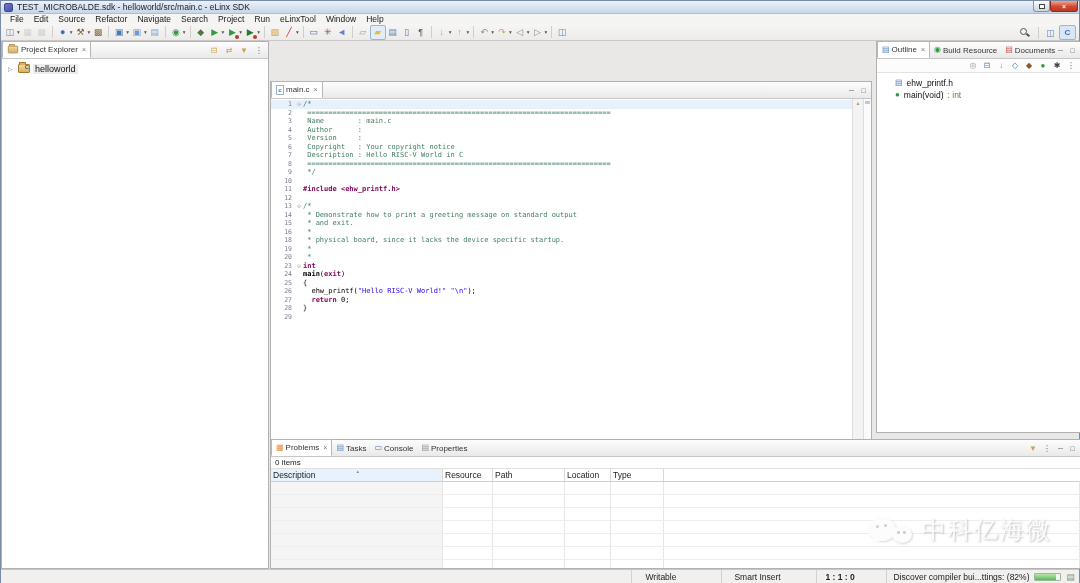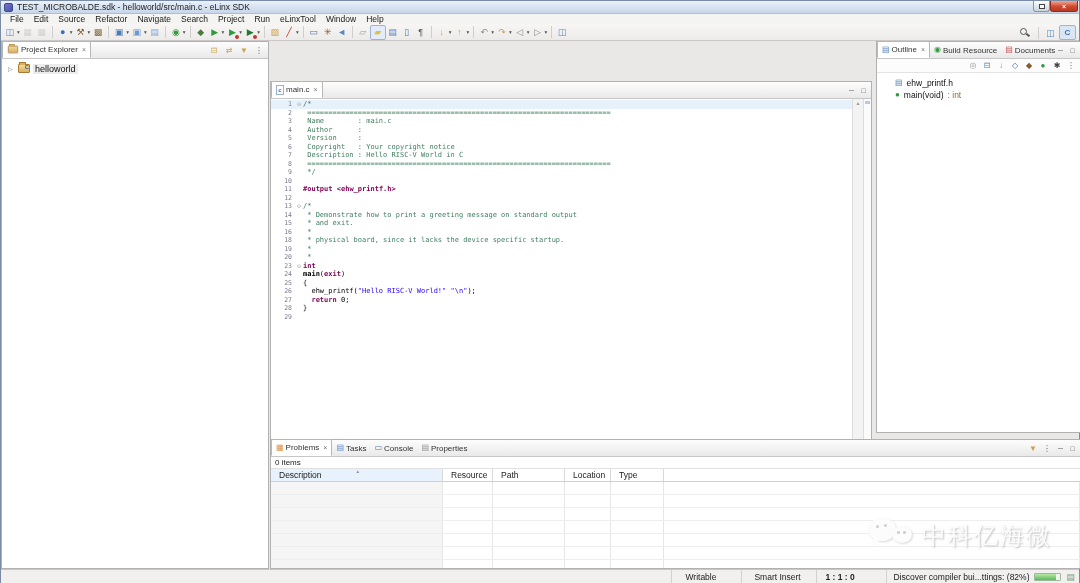--- a/index.html
+++ b/index.html
@@ -114,49 +114,49 @@
     font-size:8.5px; color:#111; }
   .out-suffix { color:#9a6a32; }
 
   
   #bottom-panel { left:269px; top:438px; width:811px; height:130px; }
   .pb-items { height:11px; font-size:8px; color:#222; padding-left:4px; background:#fff;
     line-height:11px; }
   .thead { height:14px; display:flex; background:#fff; border-top:1px solid #e0e0e0;
     border-bottom:1px solid #cfcfcf; font-size:8.5px; color:#222; }
   .th { position:relative; border-right:1px solid #d8d8d8; display:flex; align-items:center;
-    padding-left:8px; }
+    padding-left:2px; }
   .th.sorted { background:#e7f2fc; }
   .sort-arrow { position:absolute; top:-1px; left:50%; font-size:5px; color:#888; }
   .th-fill { flex:1; }
   .tbody { position:absolute; left:0; top:42px; right:0; bottom:0; overflow:hidden; background:#fff; }
   .tr { display:flex; height:13px; border-bottom:1px solid #eee; }
   .td { border-right:1px solid #e6e6e6; height:100%; }
   .td-desc { background:#f5f5f5; }
   .td-fill { flex:1; }
 
   
-  .watermark { position:absolute; right:28px; top:74px; display:flex; align-items:flex-end; gap:8px;
+  .watermark { position:absolute; right:28px; top:74px; display:flex; align-items:flex-start; gap:8px;
     pointer-events:none; }
   .wx-logo { position:relative; width:46px; height:38px; }
   .wx-b1 { position:absolute; left:0; top:4px; width:28px; height:23px; border-radius:50%;
     background:#fcfcfc; box-shadow:1px 1px 2px rgba(150,150,150,.35); }
   .wx-b1:after { content:""; position:absolute; left:4px; bottom:-4px; width:6px; height:6px;
     background:#fcfcfc; transform:rotate(25deg); }
   .wx-b2 { position:absolute; right:2px; top:12px; width:20px; height:17px; border-radius:50%;
     background:#fcfcfc; box-shadow:1px 1px 2px rgba(150,150,150,.35); }
   .wx-eye { position:absolute; width:3px; height:3px; border-radius:50%; background:#cfcfcf; }
   .wm-text { font-size:24px; color:#fcfcfc; letter-spacing:2px;
     text-shadow:1px 1px 2px rgba(140,140,140,.55); }
 
   
   .statusbar { position:absolute; left:0; top:568px; width:100%; height:15px; background:#f1f0ee;
     border-top:1px solid #c8c7c5; display:flex; align-items:center; font-size:8.5px; color:#222; }
   .st-fill { flex:1; }
-  .st-seg { height:100%; display:flex; align-items:center; border-left:1px solid #d2d1cf; }
+  .st-seg { height:100%; display:flex; align-items:center; border-left:1px solid #d2d1cf;margin-left:20px; }
   .st-writable { width:70px; padding-left:13px; }
   .st-insert { width:75px; padding-left:12px; }
   .st-pos { width:70px; padding-left:8px; font-weight:bold; }
   .st-progress { display:flex; align-items:center; border-left:1px solid #d2d1cf; height:100%;
     padding:0 4px 0 6px; gap:5px; }
   .pbar { width:27px; height:8px; border:1px solid #9ab89a; background:#eef6ee; border-radius:1px; }
   .pbar i { display:block; height:100%; background:linear-gradient(#b7e8a8,#5cb85c); }
   .st-icon { font-size:9px; color:#7a9a7a; }
 </style>
 </head>
@@ -378,21 +378,21 @@
           <div class="code-line cur"><span class="ln">1</span><span class="fold">⊖</span><span class="sg-cmt">/*</span></div>
           <div class="code-line"><span class="ln">2</span><span class="fold"></span><span class="sg-cmt"> ========================================================================</span></div>
           <div class="code-line"><span class="ln">3</span><span class="fold"></span><span class="sg-cmt"> Name        : main.c</span></div>
           <div class="code-line"><span class="ln">4</span><span class="fold"></span><span class="sg-cmt"> Author      :</span></div>
           <div class="code-line"><span class="ln">5</span><span class="fold"></span><span class="sg-cmt"> Version     :</span></div>
           <div class="code-line"><span class="ln">6</span><span class="fold"></span><span class="sg-cmt"> Copyright   : Your copyright notice</span></div>
           <div class="code-line"><span class="ln">7</span><span class="fold"></span><span class="sg-cmt"> Description : Hello RISC-V World in C</span></div>
           <div class="code-line"><span class="ln">8</span><span class="fold"></span><span class="sg-cmt"> ========================================================================</span></div>
           <div class="code-line"><span class="ln">9</span><span class="fold"></span><span class="sg-cmt"> */</span></div>
           <div class="code-line"><span class="ln">10</span><span class="fold"></span></div>
-          <div class="code-line"><span class="ln">11</span><span class="fold"></span><span class="sg-dir">#output</span><span class="sg-plain"> </span><span class="sg-dir">&lt;ehw_printf.h&gt;</span></div>
+          <div class="code-line"><span class="ln">11</span><span class="fold"></span><span class="sg-dir">#include</span><span class="sg-plain"> </span><span class="sg-dir">&lt;ehw_printf.h&gt;</span></div>
           <div class="code-line"><span class="ln">12</span><span class="fold"></span></div>
           <div class="code-line"><span class="ln">13</span><span class="fold">⊖</span><span class="sg-cmt">/*</span></div>
           <div class="code-line"><span class="ln">14</span><span class="fold"></span><span class="sg-cmt"> * Demonstrate how to print a greeting message on standard output</span></div>
           <div class="code-line"><span class="ln">15</span><span class="fold"></span><span class="sg-cmt"> * and exit.</span></div>
           <div class="code-line"><span class="ln">16</span><span class="fold"></span><span class="sg-cmt"> *</span></div>
           <div class="code-line"><span class="ln">18</span><span class="fold"></span><span class="sg-cmt"> * physical board, since it lacks the device specific startup.</span></div>
           <div class="code-line"><span class="ln">19</span><span class="fold"></span><span class="sg-cmt"> *</span></div>
           <div class="code-line"><span class="ln">20</span><span class="fold"></span><span class="sg-cmt"> *</span></div>
           <div class="code-line"><span class="ln">23</span><span class="fold">⊖</span><span class="sg-kw">int</span></div>
           <div class="code-line"><span class="ln">24</span><span class="fold"></span><span class="sg-fn">main</span><span class="sg-plain">(</span><span class="sg-kw">exit</span><span class="sg-plain">)</span></div>

